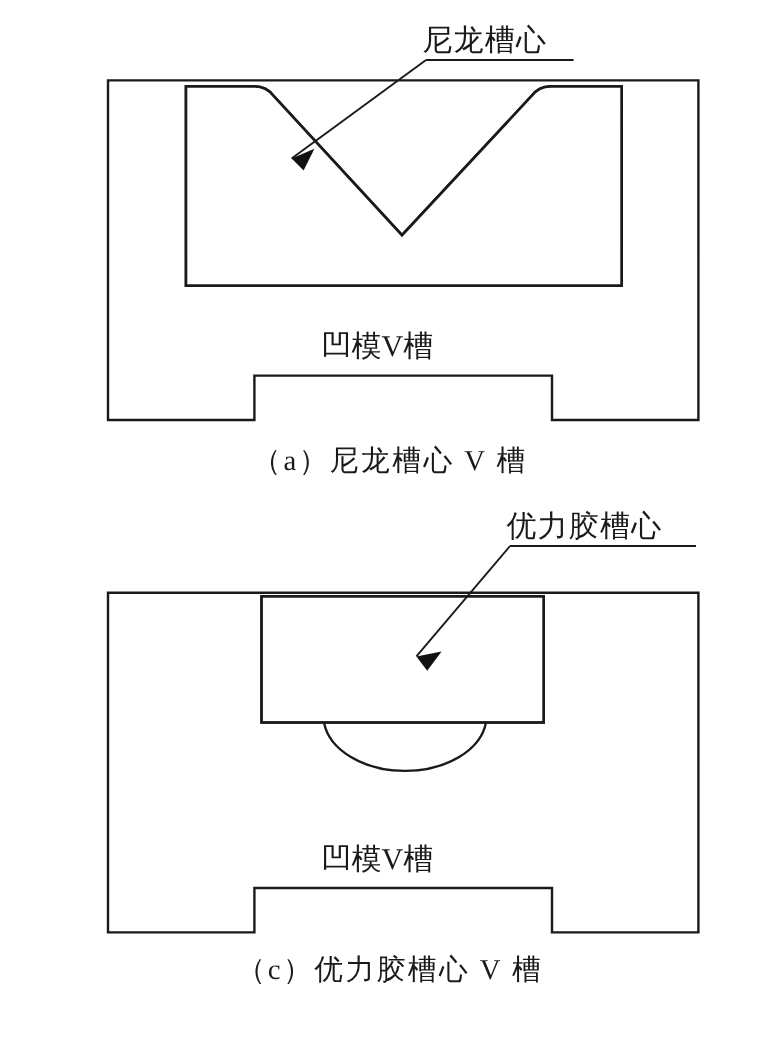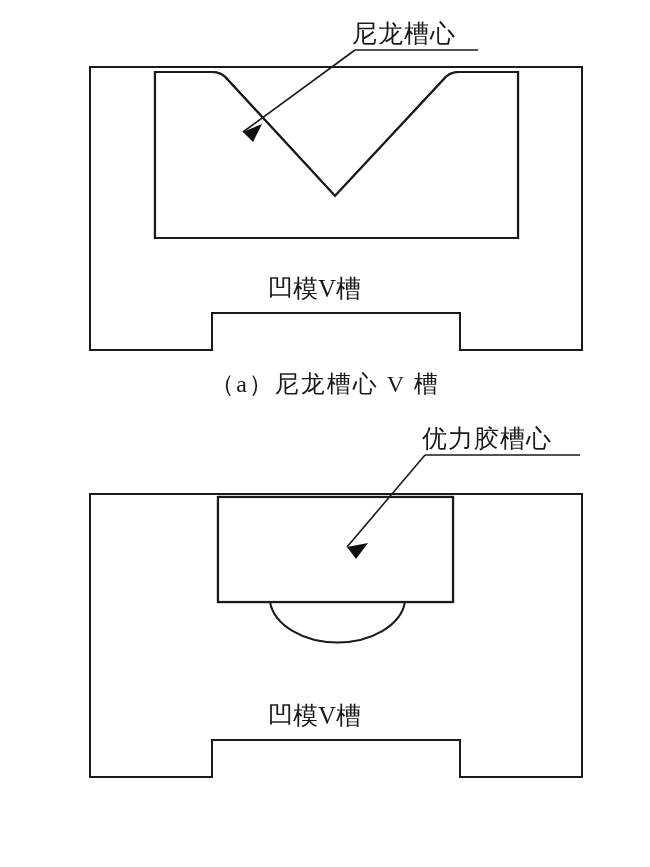--- a/index.html
+++ b/index.html
@@ -181,15 +181,16 @@
         <line class="leader" x1="580" y1="48" x2="425" y2="48"></line>
         <line class="leader" x1="425" y1="48" x2="347" y2="140"></line>
         <polygon class="leader-arrow" points="347,140 368,136 356,152"></polygon>
       </g>
 
       <text class="svg-label label-callout" x="422" y="40">优力胶槽心</text>
 
       <text class="svg-label label-inner" x="268" y="317">凹模V槽</text>
     </svg>
 
+    <div class="caption" id="caption-c">（c）优力胶槽心 V 槽</div>
   </div>
 
 </div>
 
 </body></html>

